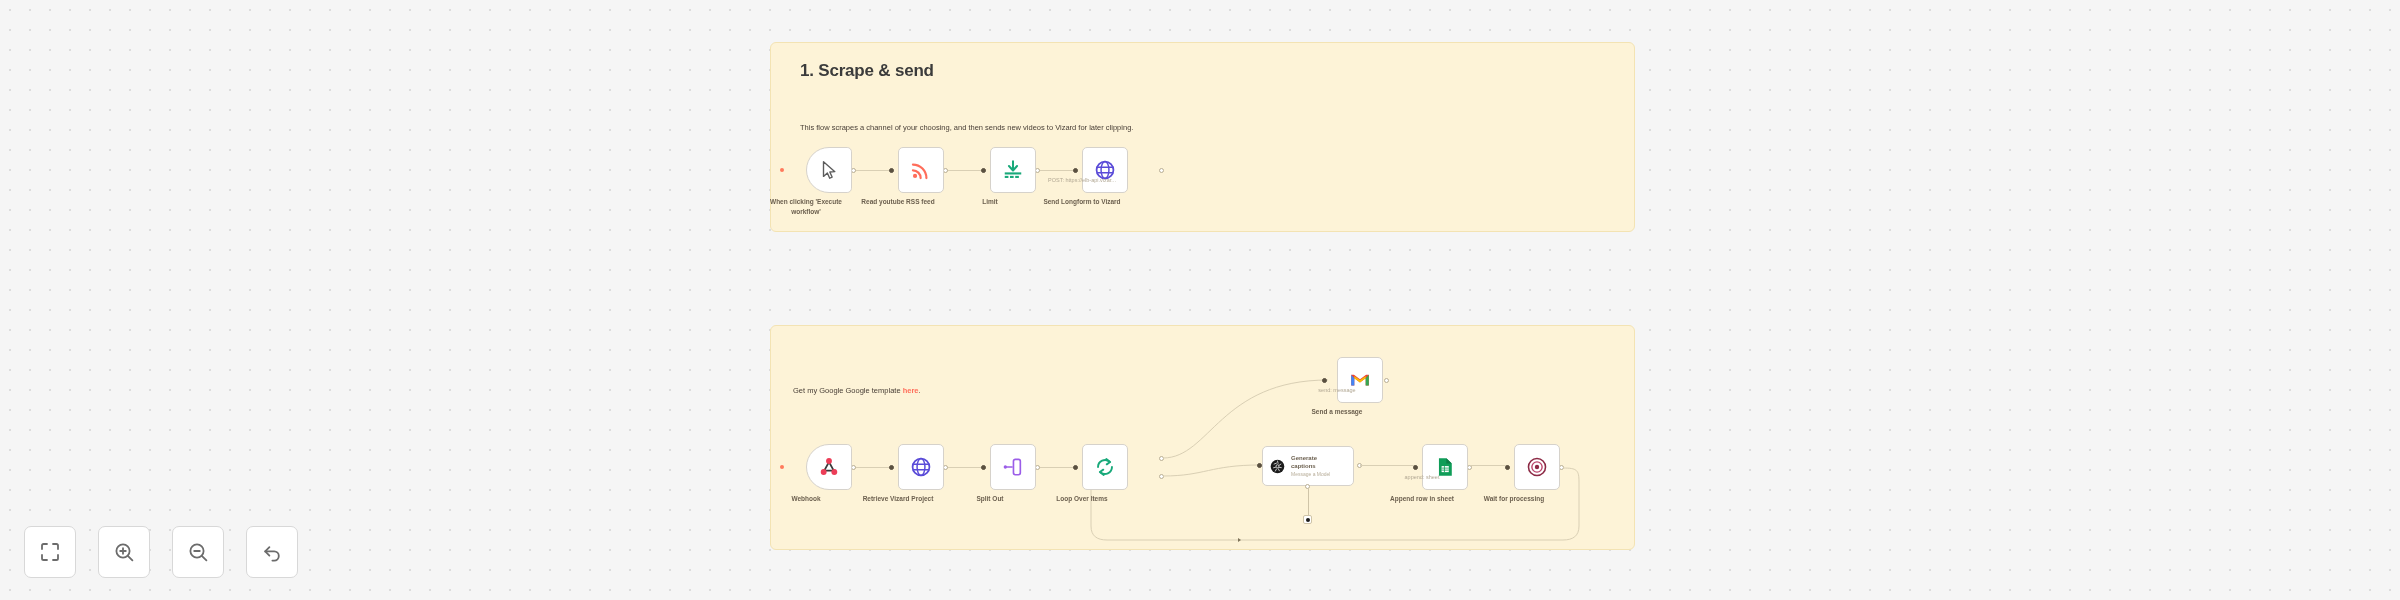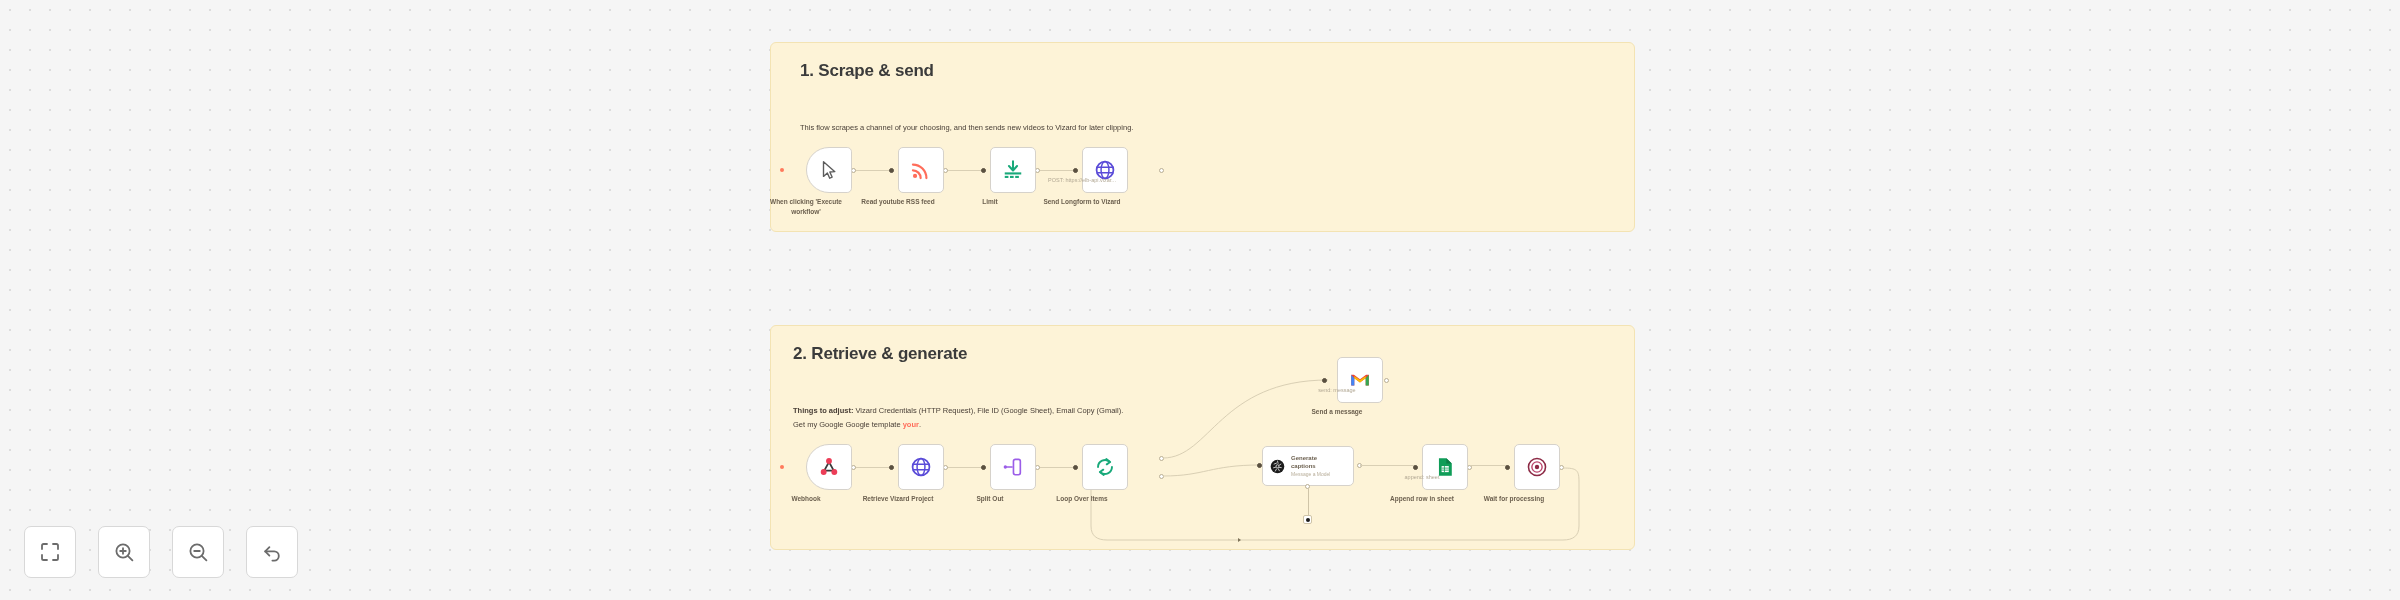--- a/index.html
+++ b/index.html
@@ -201,27 +201,23 @@
           <ellipse cx="12" cy="12" rx="4.3" ry="9.2" fill="none" stroke="#5a4bd8" stroke-width="1.6"></ellipse>
           <path d="M3 8.9h18 M3 15.1h18" stroke="#5a4bd8" stroke-width="1.6"></path>
         </svg>
       </span>
     </div>
     <div class="node-label">Send Longform to Vizard</div>
     <div class="node-sublabel" style="margin-top:30px;">POST: https://elb-api.vizar...</div>
   </div>
 
   <div class="sticky" style="left:770px; top:325px; width:865px; height:225px;">
-    <div class="sticky-title">2. Retrieve &amp; generate</div>
     <div class="sticky-desc">
       <div>
-        <span class="lbl">Things to adjust:</span><span> Vizard Credentials (HTTP Request), File ID (Google Sheet), Email Copy (Gmail).</span>
-      </div>
-      <div>
-        <span>Get my Google Google template </span><a href="#">your</a><span>.</span>
+        <span>Get my Google Google template </span><a href="#">here</a><span>.</span>
       </div>
     </div>
   </div>
 
   <div class="start-dot" style="left:780px; top:465px;"></div>
   <div class="wire" style="left:854px; top:467px; width:38px;"></div>
   <div class="wire" style="left:946px; top:467px; width:38px;"></div>
   <div class="wire" style="left:1038px; top:467px; width:38px;"></div>
 
   <div class="port" style="left:851px; top:465px;"></div>

